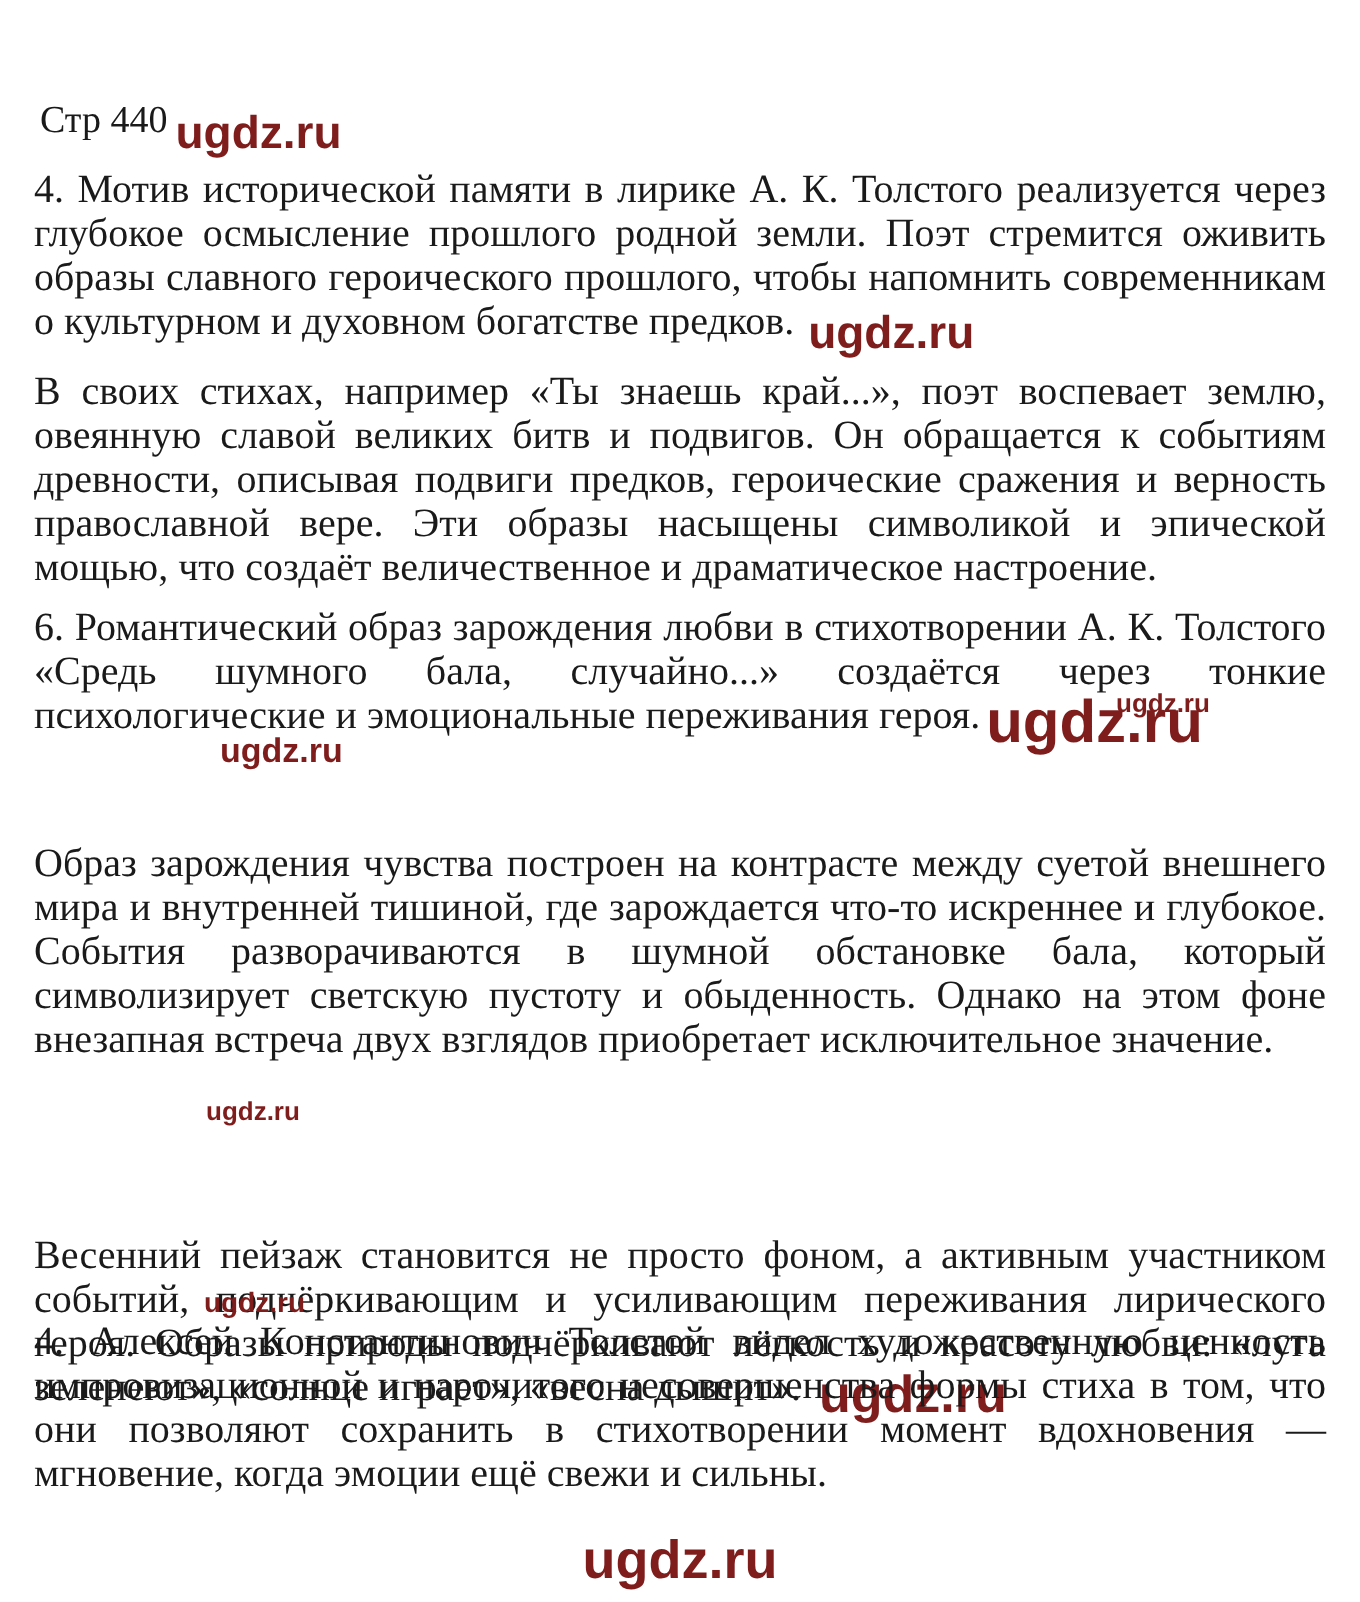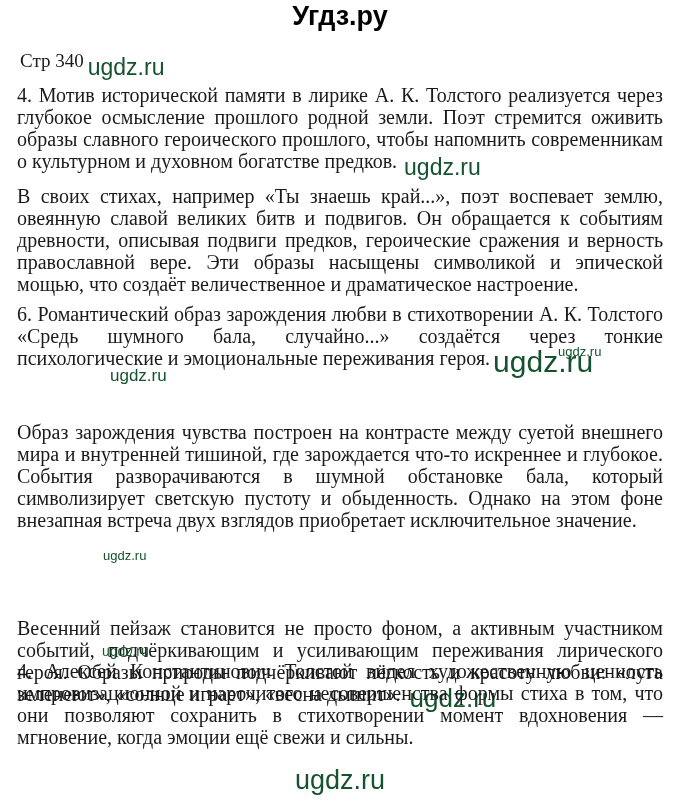--- a/index.html
+++ b/index.html
@@ -46,22 +46,22 @@
   .p1 { top: 84px; }
   .p2 { top: 185px; }
   .p3 { top: 303px; }
   .p4 { top: 382px; margin-top: 39px; }
   .p5 { top: 498px; }
   .p6 { top: 596px; margin-top: 21px; }
   .p7 { top: 660px; }
 
   .wm {
     font-family: "Liberation Sans", sans-serif;
-    font-weight: 400;
-    color: #14532d;
+    font-weight: 700;
+    color: #7f1d1d;
     white-space: nowrap;
   }
   
   .wm-inline {
     display: inline;
     line-height: 0;
     position: relative;
   }
   .wm-after-label { font-size: 23px; top: 8px;  margin-left: 4px; }
   .wm-after-p1    { font-size: 23px; top: 7px;  margin-left: 7px; }
@@ -82,24 +82,23 @@
     right: 0;
     text-align: center;
     font-size: 27px;
   }
 </style>
 </head>
 <body>
 
 <div class="page">
 
-  <div class="doc-title">Угдз.ру</div>
 
   <div class="page-label-row">
-    <span>Стр 340</span><span class="wm wm-inline wm-after-label">ugdz.ru</span>
+    <span>Стр 440</span><span class="wm wm-inline wm-after-label">ugdz.ru</span>
   </div>
 
   <p class="para p1">
     <span>4. Мотив исторической памяти в лирике А. К. Толстого реализуется через глубокое осмысление прошлого родной земли. Поэт стремится оживить образы славного героического прошлого, чтобы напомнить современникам о культурном и духовном богатстве предков.</span><span class="wm wm-inline wm-after-p1">ugdz.ru</span>
   </p>
 
   <p class="para p2">
     <span>В своих стихах, например «Ты знаешь край...», поэт воспевает землю, овеянную славой великих битв и подвигов. Он обращается к событиям древности, описывая подвиги предков, героические сражения и верность православной вере. Эти образы насыщены символикой и эпической мощью, что создаёт величественное и драматическое настроение.</span>
   </p>
 

